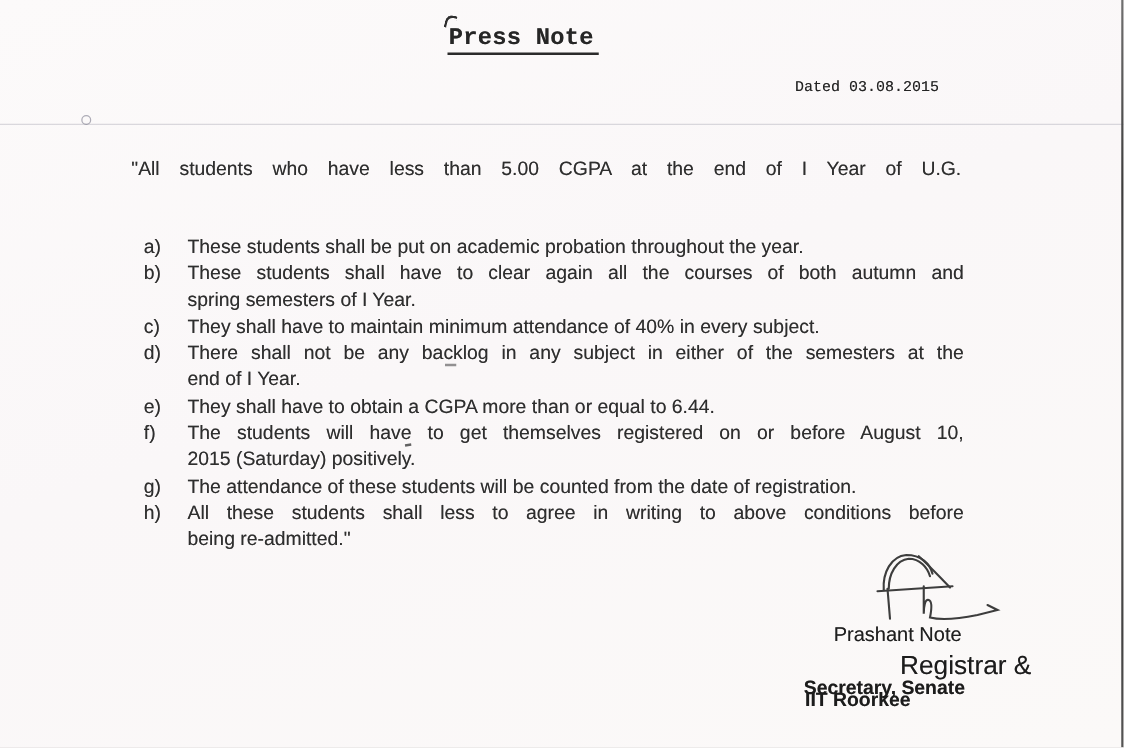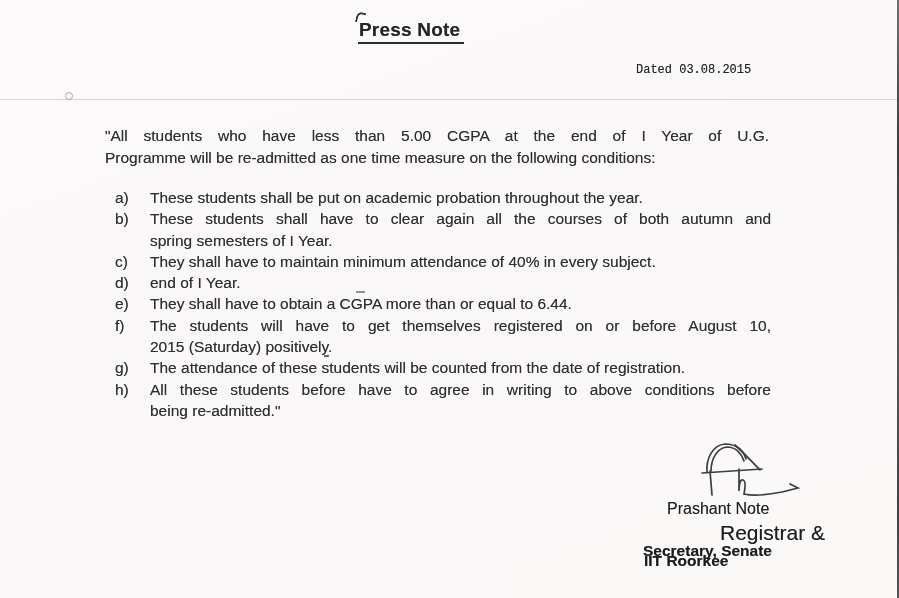--- a/index.html
+++ b/index.html
@@ -6,21 +6,21 @@
   .page {
     position:relative; width:899px; height:598px; overflow:hidden;
     background:linear-gradient(160deg,#fcfafa 0%,#faf7f8 45%,#fbf9f8 100%);
     font-family:"Liberation Sans","DejaVu Sans",sans-serif;
     color:#2e2e2e;
     text-shadow:0 0 0.4px rgba(45,45,45,0.55);
   }
   .title {
     position:absolute; top:19px; left:358px;
     font-size:19px; font-weight:700; letter-spacing:0.2px; color:#262626;
-    border-bottom:2px solid #2b2b2b; padding:0 4px 1px 1px;
+    border-bottom:2px solid #2b2b2b; padding:0 4px 1px 1px;font-family:Liberation Mono, monospace;
   }
   .pen-tick {
     position:absolute; top:12px; left:356px; width:7px; height:9px;
     border-left:2px solid #2e2e2e; border-top:2px solid #2e2e2e;
     border-radius:6px 0 0 0; transform:rotate(14deg);
   }
   .date { position:absolute; top:63px; left:636px; font-size:12px; color:#242424;font-family:Liberation Mono, monospace; }
   .fold-line { position:absolute; top:99px; left:0; width:899px; height:1px; background:rgba(130,130,148,0.28); }
   .speck-ring { position:absolute; top:92px; left:65px; width:6px; height:6px; border:1px solid rgba(110,110,128,0.55); border-radius:50%; }
   .speck-dash { position:absolute; top:355px; left:324px; width:5px; height:2px; background:rgba(60,60,60,0.8); transform:rotate(-8deg); }
@@ -50,21 +50,20 @@
   <div class="title">Press Note</div>
   <div class="date">Dated 03.08.2015</div>
 
   <div class="fold-line"></div>
   <div class="speck-ring"></div>
   <div class="speck-dash"></div>
   <div class="speck-underg"></div>
 
   <div class="intro">
     <div class="jline">"All students who have less than 5.00 CGPA at the end of I Year  of U.G.</div>
-    <div>Programme will be re-admitted as one time measure on the following conditions:</div>
   </div>
 
   <div class="clist">
 
     <div class="item">
       <div class="ilabel">a)</div>
       <div class="itext">
         <div>These students shall be put on academic probation throughout the year.</div>
       </div>
     </div>
@@ -80,20 +79,21 @@
     <div class="item">
       <div class="ilabel">c)</div>
       <div class="itext">
         <div>They shall have to maintain minimum attendance of 40% in every subject.</div>
       </div>
     </div>
 
     <div class="item">
       <div class="ilabel">d)</div>
       <div class="itext">
+        <div class="jline">There shall not be any backlog in any subject in either of the semesters at the</div>
         <div>end of I Year.</div>
       </div>
     </div>
 
     <div class="item">
       <div class="ilabel">e)</div>
       <div class="itext">
         <div>They shall have to obtain a CGPA more than or equal to 6.44.</div>
       </div>
     </div>
@@ -109,21 +109,21 @@
     <div class="item">
       <div class="ilabel">g)</div>
       <div class="itext">
         <div>The attendance of these students will be counted from the date of registration.</div>
       </div>
     </div>
 
     <div class="item">
       <div class="ilabel">h)</div>
       <div class="itext">
-        <div class="jline">All these students before have to agree in writing to above conditions before</div>
+        <div class="jline">All these students shall less to agree in writing to above conditions before</div>
         <div>being re-admitted."</div>
       </div>
     </div>
 
   </div>
 
   <svg class="sig-svg" width="112" height="68" viewBox="0 0 112 68" fill="none">
     <g stroke="#3d3d3d" stroke-width="1.7" stroke-linecap="round" fill="none">
       <path d="M13,34 C12,20 19,7 31,6 C43,6 50,13 52,21"></path>
       <path d="M17,33 C17,21 23,10 33,9 C42,9 48,16 50,23"></path>

